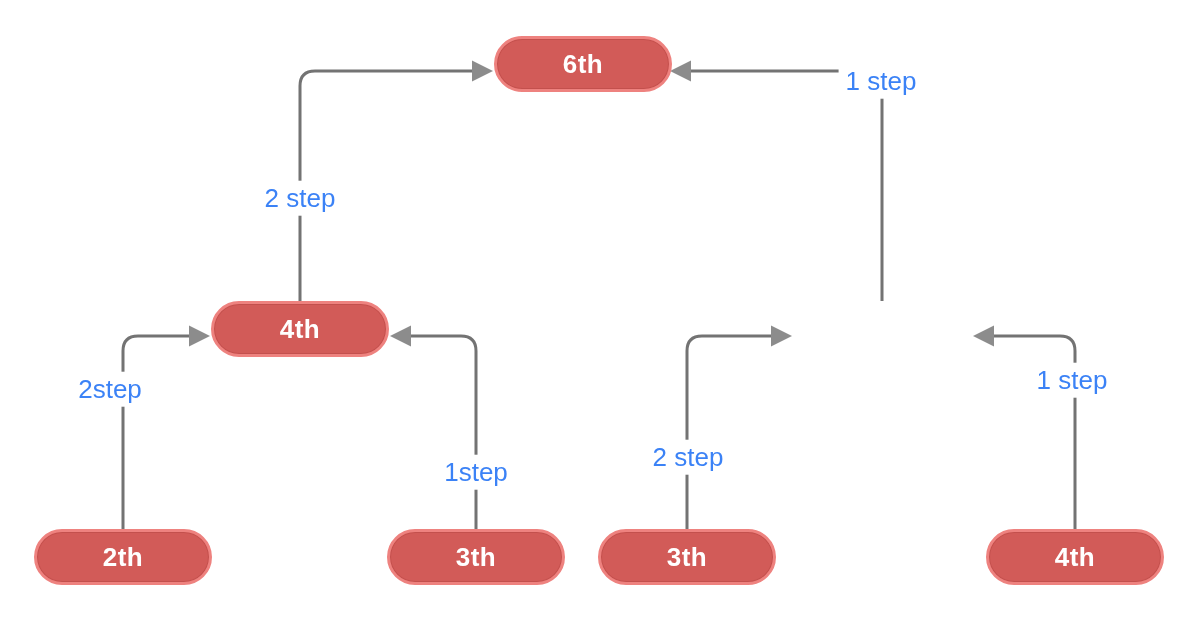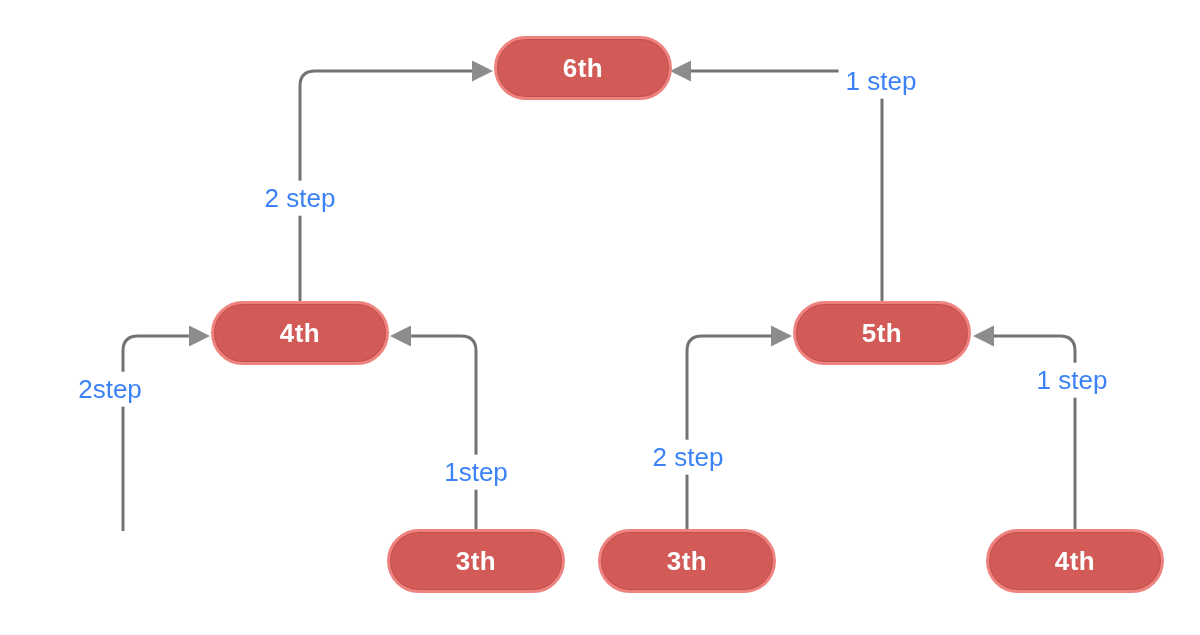--- a/index.html
+++ b/index.html
@@ -27,21 +27,21 @@
     stroke: #737373;
     stroke-width: 3;
   }
   .edges-svg polygon {
     fill: #8c8c8c;
     stroke: none;
   }
   .node {
     position: absolute;
     width: 178px;
-    height: 64px;
+    height: 56px;
     box-sizing: border-box;
     border-radius: 35px;
     background: #d25b58;
     border: 3px solid #ee827f;
     box-shadow: inset 0 0 0 1px rgba(170, 60, 58, 0.35);
     display: flex;
     align-items: center;
     justify-content: center;
     color: #ffffff;
     font-size: 26px;
@@ -107,21 +107,21 @@
     </g>
 
     <g>
       <path d="M1075 531 V351 Q1075 336 1060 336 H994"></path>
       <polygon points="973,336 994,325.5 994,346.5"></polygon>
     </g>
   </svg>
 
   <div class="node node-6">6th</div>
   <div class="node node-4">4th</div>
-  <div class="node node-5">5th</div>
+  <div class="node node-2">2th</div>
   <div class="node node-3l">3th</div>
   <div class="node node-3r">3th</div>
   <div class="node node-4b">4th</div>
 
   <div class="edge-label lbl-a">2 step</div>
   <div class="edge-label lbl-b">1 step</div>
   <div class="edge-label lbl-c">2step</div>
   <div class="edge-label lbl-d">1step</div>
   <div class="edge-label lbl-e">2 step</div>
   <div class="edge-label lbl-f">1 step</div>

